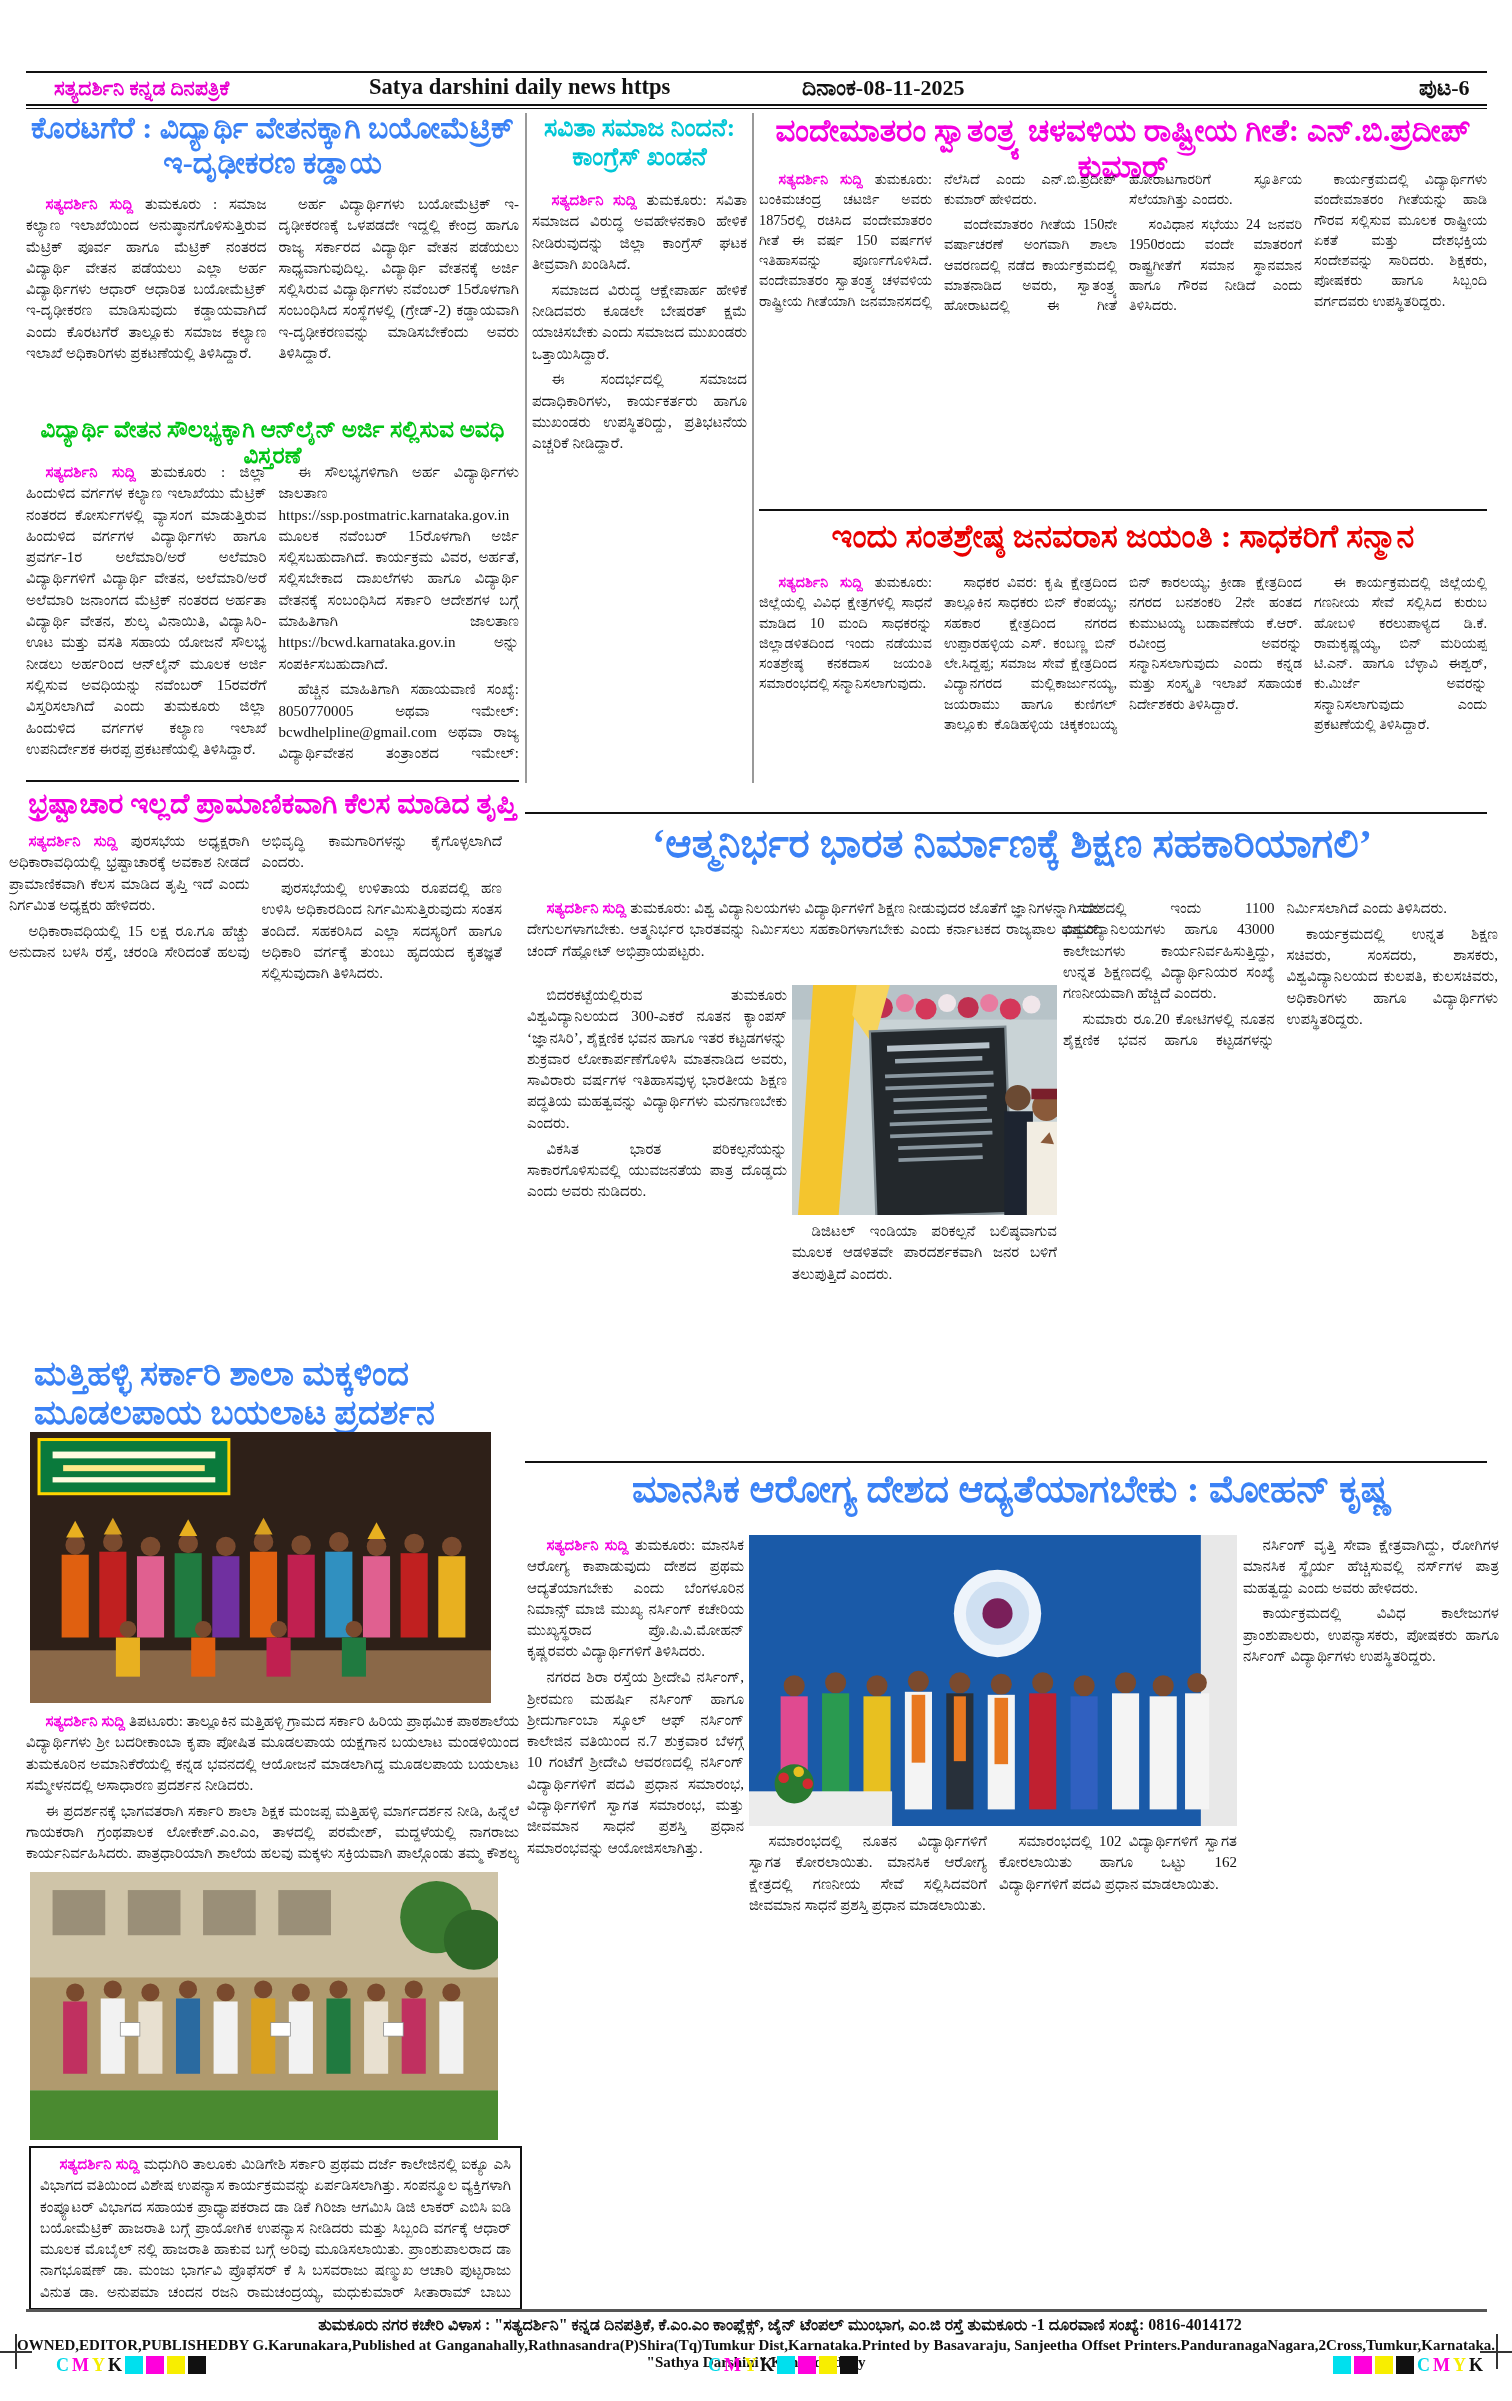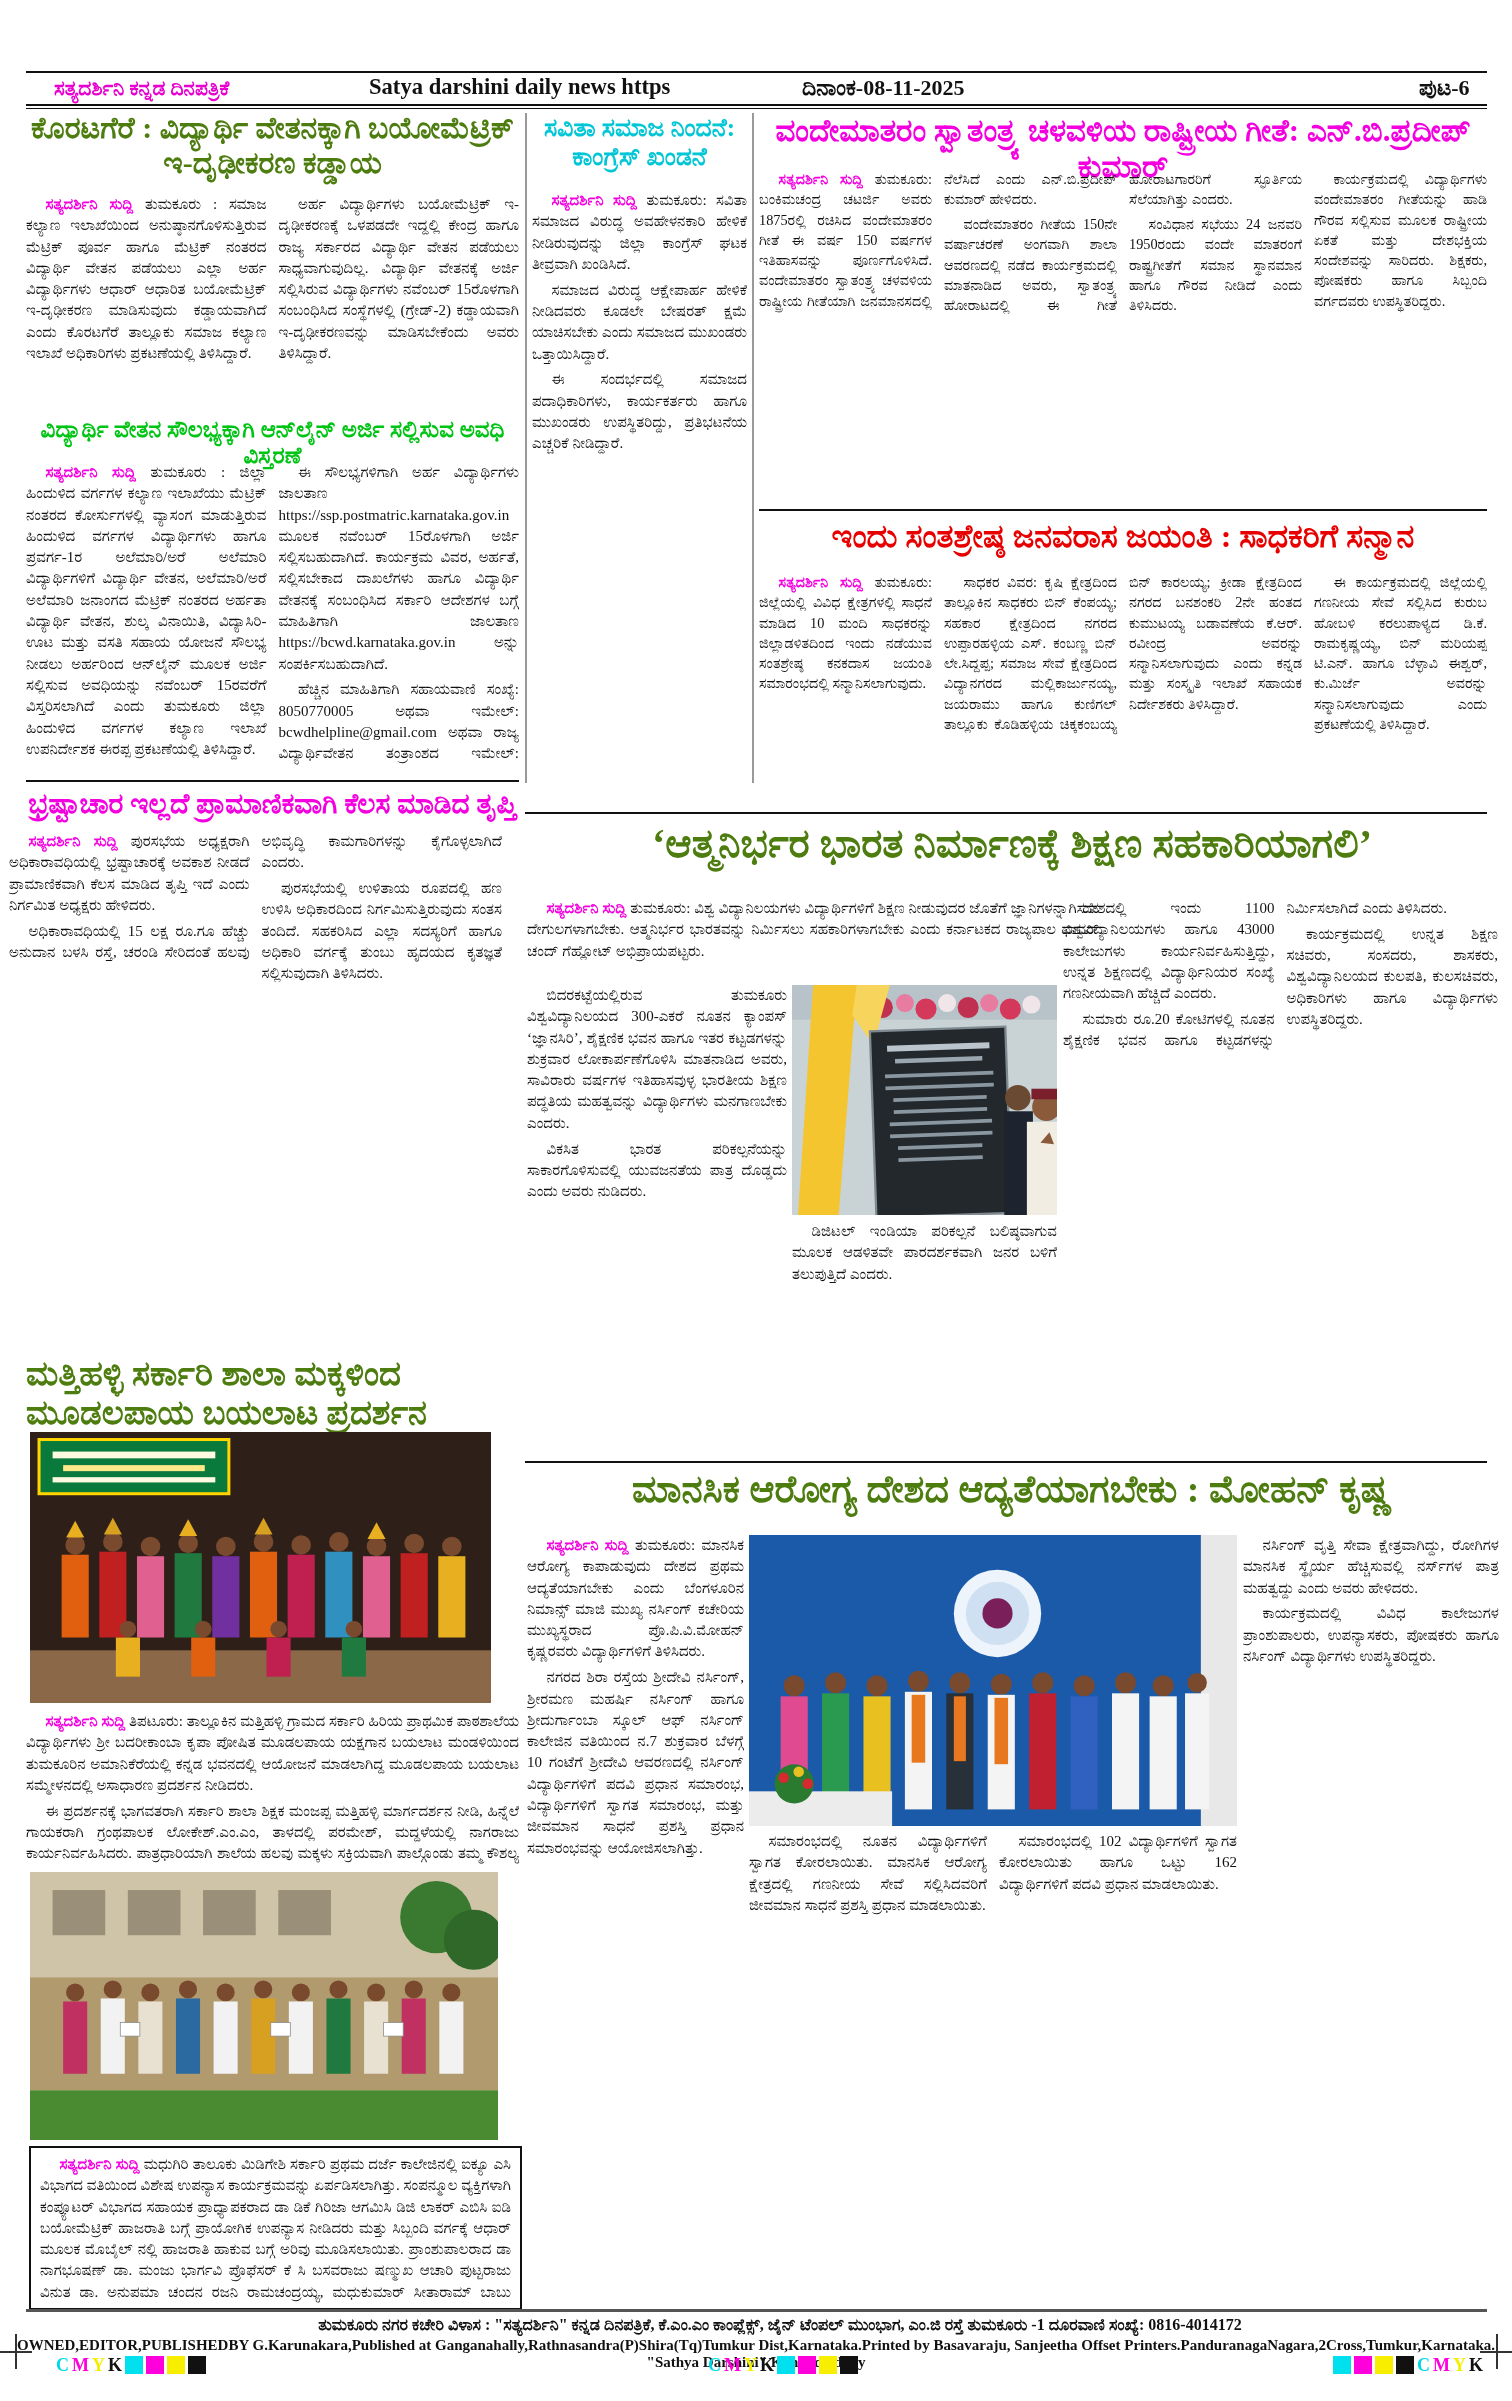--- a/index.html
+++ b/index.html
@@ -8,21 +8,21 @@
   .abs{position:absolute;}
   .rule{position:absolute;background:#111;}
   .rule-gray{position:absolute;background:#555;}
   
   .mast-kn{color:#e800d0;font-weight:bold;font-size:20.3px;}
   .mast-en{font-weight:bold;font-size:22.6px;}
   .mast-date{font-weight:bold;font-size:22px;}
   .mast-page{font-weight:bold;font-size:22px;}
   
   h2{margin:0;padding:0;font-weight:bold;text-align:center;line-height:1.15;}
-  .h-black{color:#4d7c0f;}
+  .h-black{color:#3b82f6;}
   .h-magenta{color:#f400e0;}
   .h-cyan{color:#00c6d6;}
   .h-red{color:#e80000;}
   .h-green{color:#00c414;}
   
   .body{font-size:15px;line-height:1.42;text-align:justify;overflow:hidden;}
   .body p{margin:0 0 4.5px 0;text-indent:19.6px;}
   .fs19{font-size:14.3px;}
   .cols-2{column-count:2;column-gap:12px;}
   .cols-4{column-count:4;column-gap:12px;}
@@ -160,21 +160,21 @@
   <section class="abs" style="left:26px;top:788px;width:493px;">
     <h2 class="h-magenta" style="font-size:28px;">ಭ್ರಷ್ಟಾಚಾರ ಇಲ್ಲದೆ ಪ್ರಾಮಾಣಿಕವಾಗಿ ಕೆಲಸ ಮಾಡಿದ ತೃಪ್ತಿ</h2>
   </section>
   <div class="abs body cols-2" style="left:9px;top:831px;width:493px;height:517px;">
       <p><span class="dateline">ಸತ್ಯದರ್ಶಿನಿ ಸುದ್ದಿ </span>ಪುರಸಭೆಯ ಅಧ್ಯಕ್ಷರಾಗಿ ಅಧಿಕಾರಾವಧಿಯಲ್ಲಿ ಭ್ರಷ್ಟಾಚಾರಕ್ಕೆ ಅವಕಾಶ ನೀಡದೆ ಪ್ರಾಮಾಣಿಕವಾಗಿ ಕೆಲಸ ಮಾಡಿದ ತೃಪ್ತಿ ಇದೆ ಎಂದು ನಿರ್ಗಮಿತ ಅಧ್ಯಕ್ಷರು ಹೇಳಿದರು.</p>
       <p>ಅಧಿಕಾರಾವಧಿಯಲ್ಲಿ 15 ಲಕ್ಷ ರೂ.ಗೂ ಹೆಚ್ಚು ಅನುದಾನ ಬಳಸಿ ರಸ್ತೆ, ಚರಂಡಿ ಸೇರಿದಂತೆ ಹಲವು ಅಭಿವೃದ್ಧಿ ಕಾಮಗಾರಿಗಳನ್ನು ಕೈಗೊಳ್ಳಲಾಗಿದೆ ಎಂದರು.</p>
       <p>ಪುರಸಭೆಯಲ್ಲಿ ಉಳಿತಾಯ ರೂಪದಲ್ಲಿ ಹಣ ಉಳಿಸಿ ಅಧಿಕಾರದಿಂದ ನಿರ್ಗಮಿಸುತ್ತಿರುವುದು ಸಂತಸ ತಂದಿದೆ. ಸಹಕರಿಸಿದ ಎಲ್ಲಾ ಸದಸ್ಯರಿಗೆ ಹಾಗೂ ಅಧಿಕಾರಿ ವರ್ಗಕ್ಕೆ ತುಂಬು ಹೃದಯದ ಕೃತಜ್ಞತೆ ಸಲ್ಲಿಸುವುದಾಗಿ ತಿಳಿಸಿದರು.</p>
     </div>
 
   <section class="abs" style="left:26px;top:1354px;width:493px;">
-    <h2 class="h-black" style="font-size:34px;text-align:left;">ಮತ್ತಿಹಳ್ಳಿ ಸರ್ಕಾರಿ ಶಾಲಾ ಮಕ್ಕಳಿಂದ ಮೂಡಲಪಾಯ ಬಯಲಾಟ ಪ್ರದರ್ಶನ</h2>
+    <h2 class="h-black" style="font-size:34px;text-align:left;margin-left:8px;">ಮತ್ತಿಹಳ್ಳಿ ಸರ್ಕಾರಿ ಶಾಲಾ ಮಕ್ಕಳಿಂದ ಮೂಡಲಪಾಯ ಬಯಲಾಟ ಪ್ರದರ್ಶನ</h2>
   </section>
 
   <div class="photo" style="left:30px;top:1432px;width:461px;height:271px;" aria-label="ಮೂಡಲಪಾಯ ಬಯಲಾಟ ವೇಷಧಾರಿ ಮಕ್ಕಳ ತಂಡ">
     <svg viewBox="0 0 612 360" preserveAspectRatio="none">
       <rect width="612" height="360" fill="#2e2018"></rect>
       <rect x="0" y="290" width="612" height="70" fill="#8a6848"></rect>
       <rect x="12" y="10" width="252" height="72" fill="#0a7a3c" stroke="#ffd400" stroke-width="4"></rect>
       <rect x="30" y="26" width="216" height="9" fill="#fffbe0"></rect>
       <rect x="44" y="44" width="188" height="8" fill="#ffe98a"></rect>
       <rect x="30" y="60" width="216" height="7" fill="#fffbe0"></rect>

